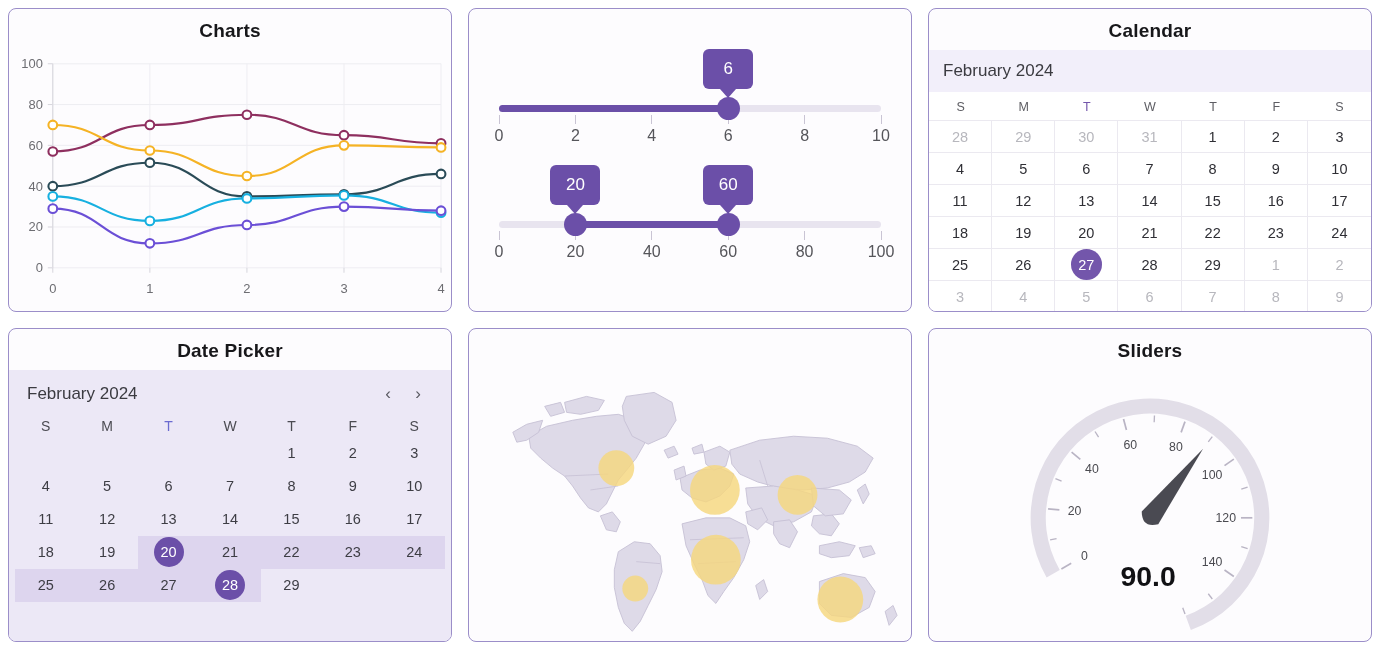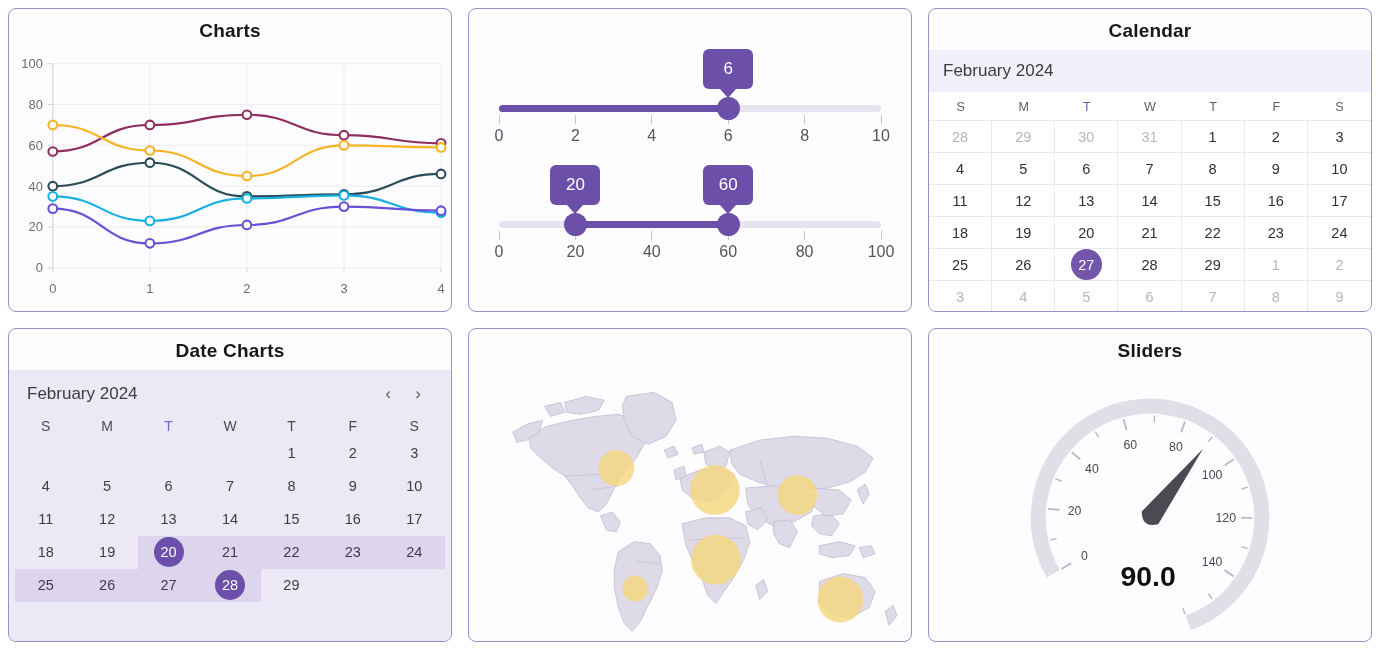--- a/index.html
+++ b/index.html
@@ -367,21 +367,21 @@
           <div class="cal-cell mute">6</div>
           <div class="cal-cell mute">7</div>
           <div class="cal-cell mute">8</div>
           <div class="cal-cell mute">9</div>
         </div>
     </div>
   </div>
 
   <div class="cell">
     <div class="card">
-      <div class="card-title">Date Charts</div>
+      <div class="card-title">Date Picker</div>
       <div class="dp-wrap">
         <div class="dp-head">
           <div class="dp-title">February 2024</div>
           <div class="dp-nav">‹</div>
           <div class="dp-nav">›</div>
         </div>
         <div class="dp-dow" id="dp-dow">
             <div>S</div>
             <div>M</div>
             <div class="hl">T</div>

